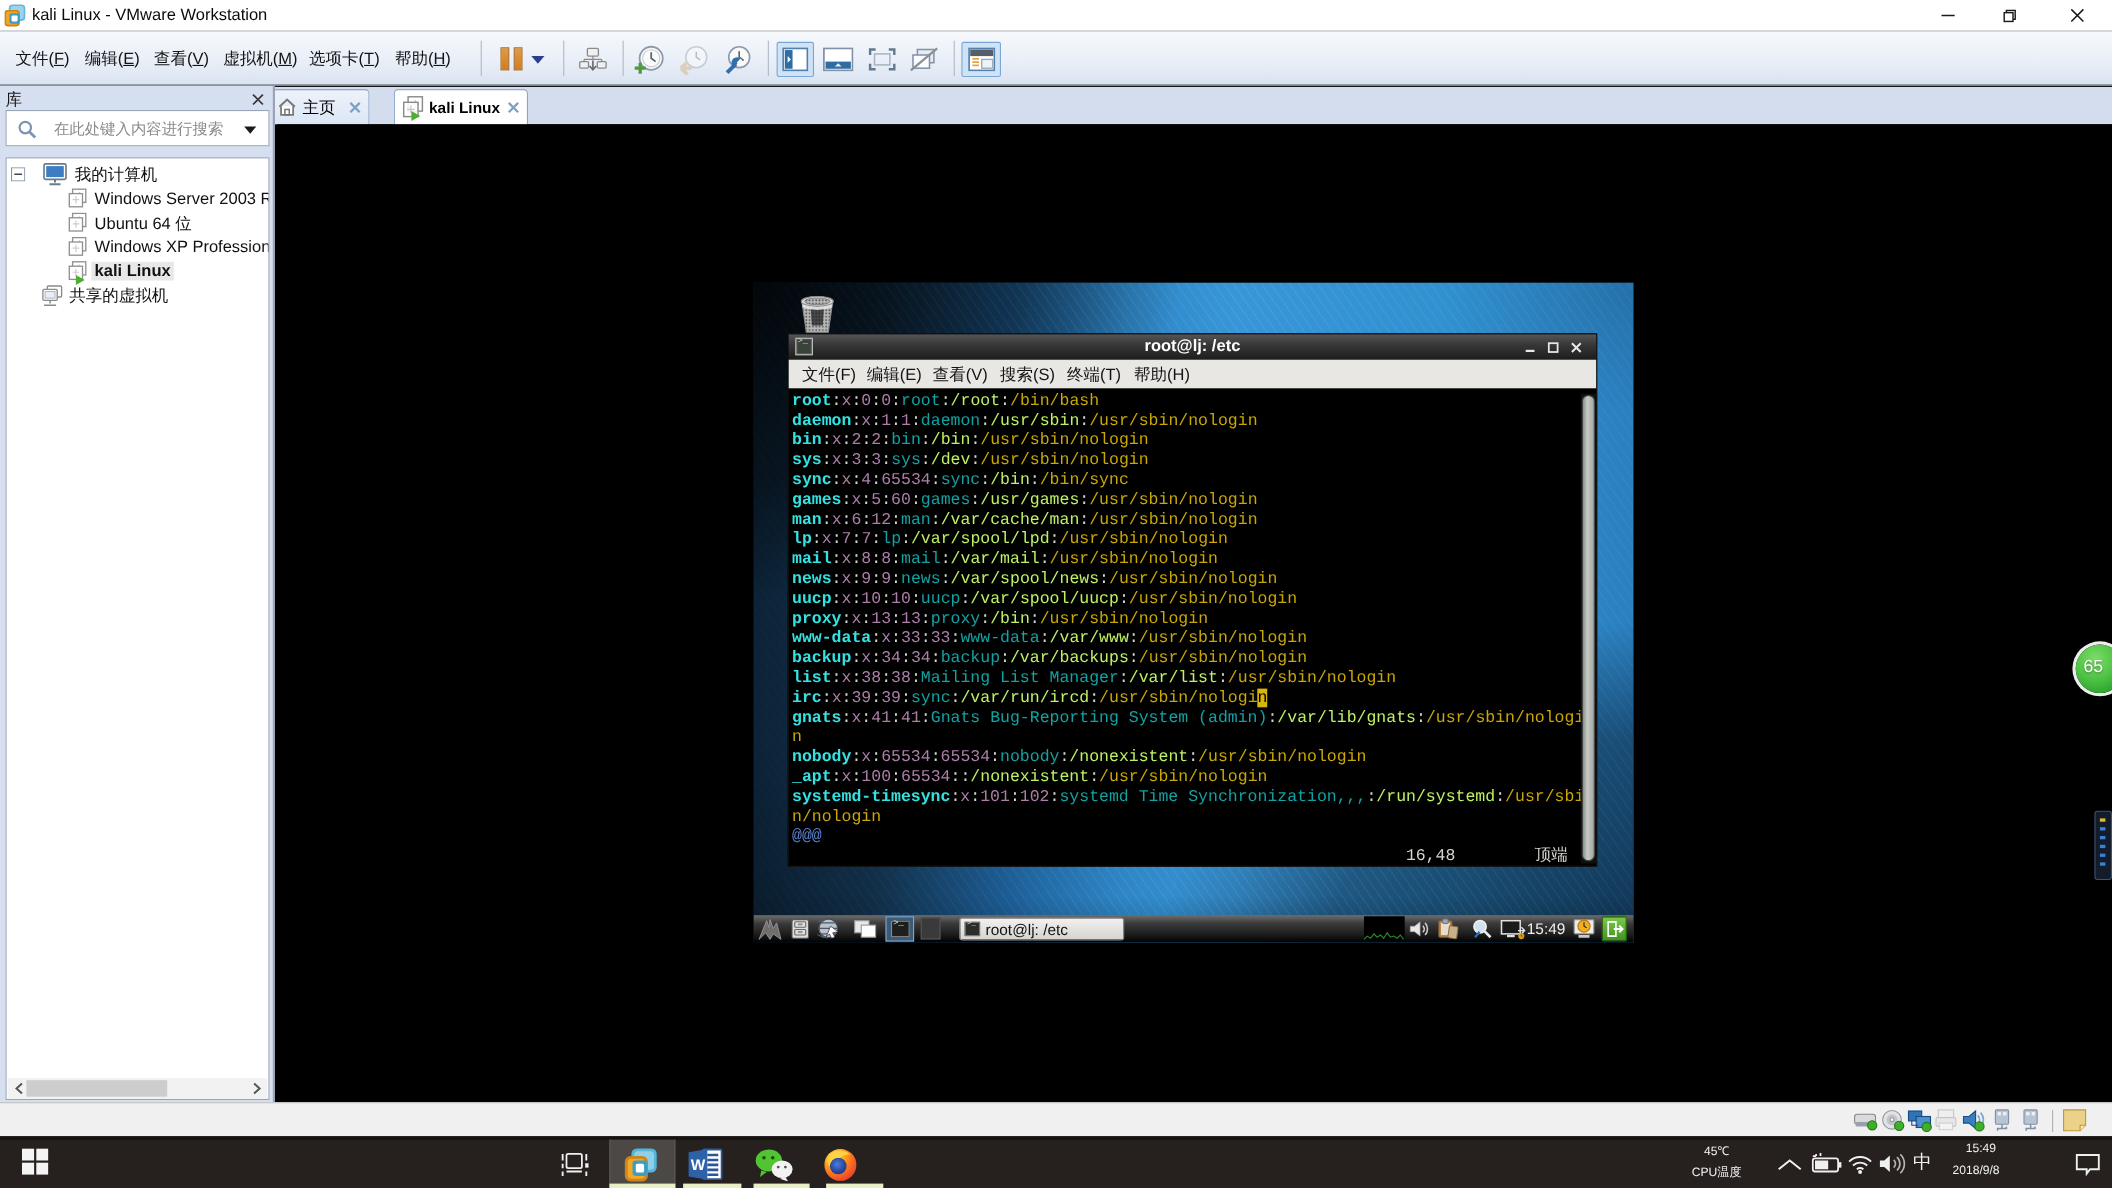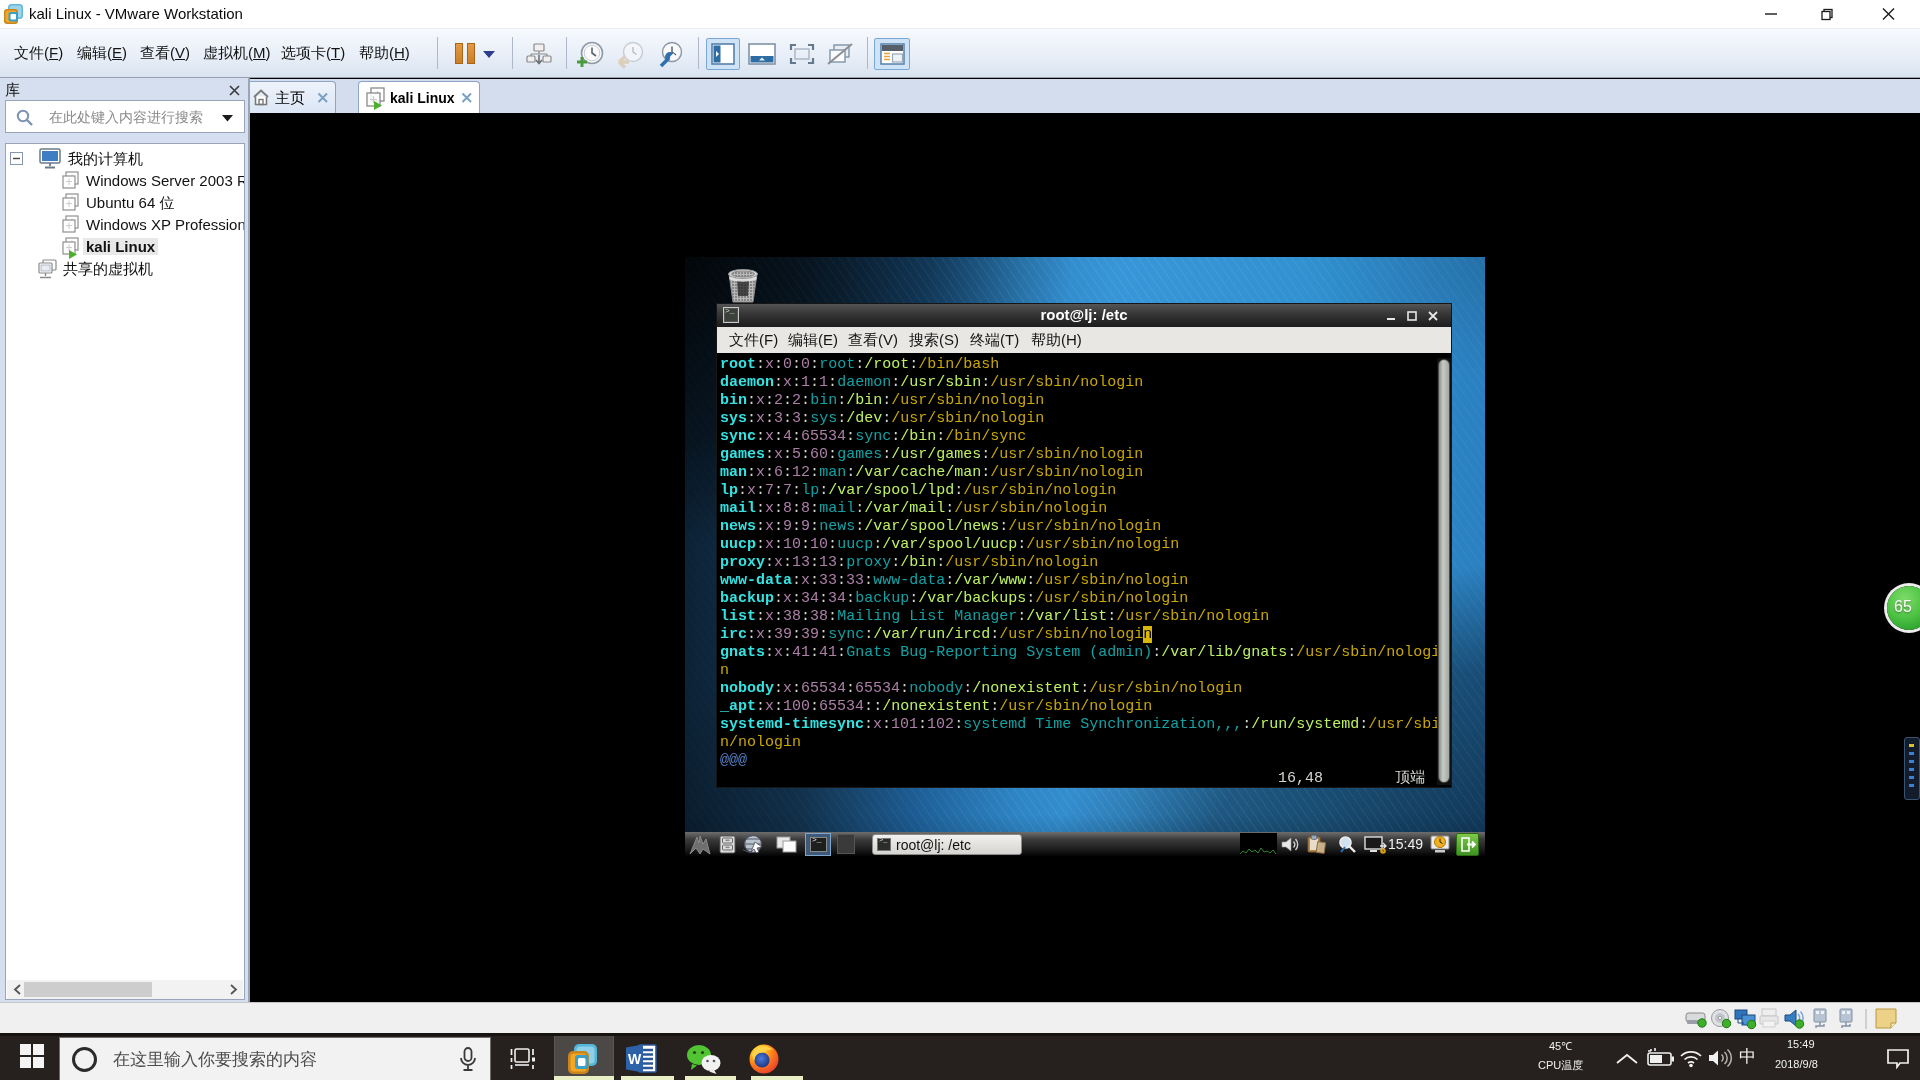--- a/index.html
+++ b/index.html
@@ -432,28 +432,20 @@
   </svg>
 </div>
 <div class="abs" id="deskgap"></div>
 <div class="abs" id="taskbar">
   <svg class="abs" style="left:20px;top:8px" width="24" height="24" viewBox="0 0 24 24">
     <rect x="0" y="0" width="11" height="11" fill="#f4f4f4"></rect>
       <rect x="13" y="0" width="11" height="11" fill="#f4f4f4"></rect>
     <rect x="0" y="13" width="11" height="11" fill="#f4f4f4"></rect>
       <rect x="13" y="13" width="11" height="11" fill="#f4f4f4"></rect>
   </svg>
-  <div class="abs" id="tsearch">
-    <div style="position:absolute;left:12px;top:9px;width:25px;height:25px;border-radius:50%;border:3px solid #2b2b2b"></div>
-    <span style="position:absolute;left:53px;top:10px;font-size:17px;color:#4c4c4c">在这里输入你要搜索的内容</span>
-    <svg style="position:absolute;left:398px;top:9px" width="20" height="26" viewBox="0 0 20 26">
-        <rect x="6.5" y="1" width="7" height="13" rx="3.5" fill="none" stroke="#3a3a3a" stroke-width="1.8"></rect>
-        <path d="M3 11 A7 7 0 0 0 17 11 M10 18 V23 M5.5 23 H14.5" stroke="#3a3a3a" fill="none" stroke-width="1.8"></path>
-      </svg>
-  </div>
   <svg class="abs" style="left:510px;top:11px" width="30" height="23" viewBox="0 0 30 23">
     <rect x="5" y="2" width="14" height="13" rx="1.5" fill="none" stroke="#f0f0f0" stroke-width="1.6"></rect>
     <path d="M5 18 H19" stroke="#f0f0f0" stroke-width="1.6"></path>
     <path d="M1.5 2 V8 M1.5 11 V15 M1.5 18 V22" stroke="#f0f0f0" stroke-width="1.7"></path>
     <path d="M23 2 V8 M23 18 V22" stroke="#f0f0f0" stroke-width="1.7"></path>
     <rect x="22" y="10.5" width="3" height="4" fill="#f0f0f0"></rect>
   </svg>
   <div class="abs" style="left:554px;top:0;width:60px;height:44px;background:#4c4846;border-left:1px solid #5c5855;border-right:1px solid #5c5855"></div>
   <svg class="abs" style="left:566px;top:7px" width="34" height="32" viewBox="0 0 34 32">
     <rect x="8" y="1" width="23" height="22" rx="5" fill="#52b7d8"></rect>

